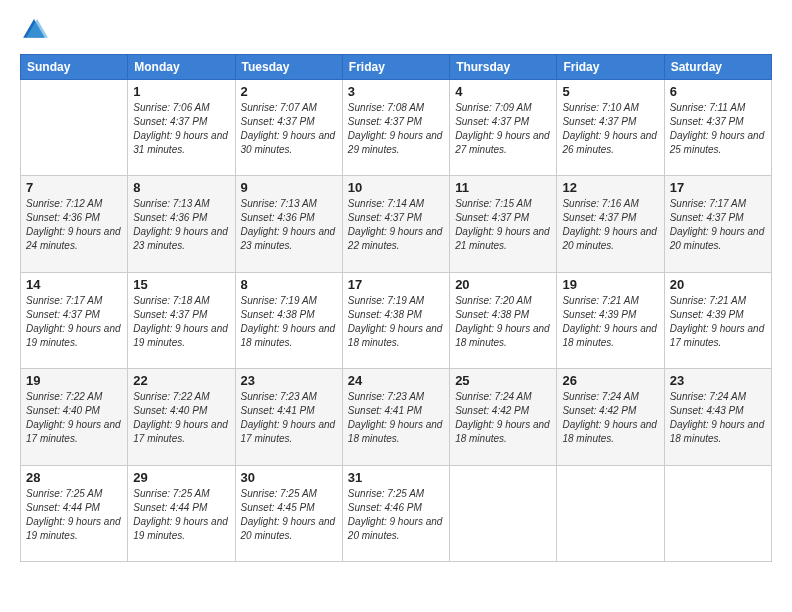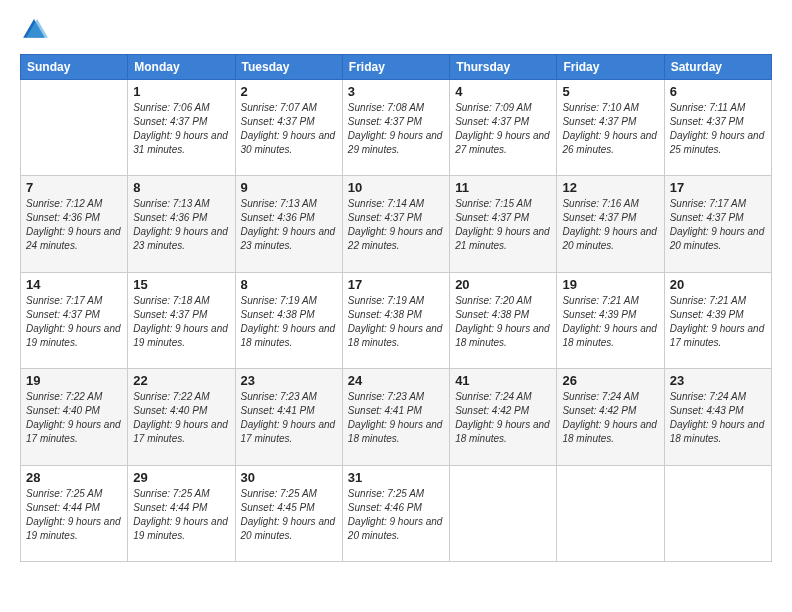--- a/index.html
+++ b/index.html
@@ -331,21 +331,21 @@
         </td>
           <td>
           <span class="day-number">24</span>
           <div class="day-info">
             Sunrise: 7:23 AM<br>
             Sunset: 4:41 PM<br>
             Daylight: 9 hours and 18 minutes.
           </div>
         </td>
           <td>
-          <span class="day-number">41</span>
+          <span class="day-number">25</span>
           <div class="day-info">
             Sunrise: 7:24 AM<br>
             Sunset: 4:42 PM<br>
             Daylight: 9 hours and 18 minutes.
           </div>
         </td>
           <td>
           <span class="day-number">26</span>
           <div class="day-info">
             Sunrise: 7:24 AM<br>

